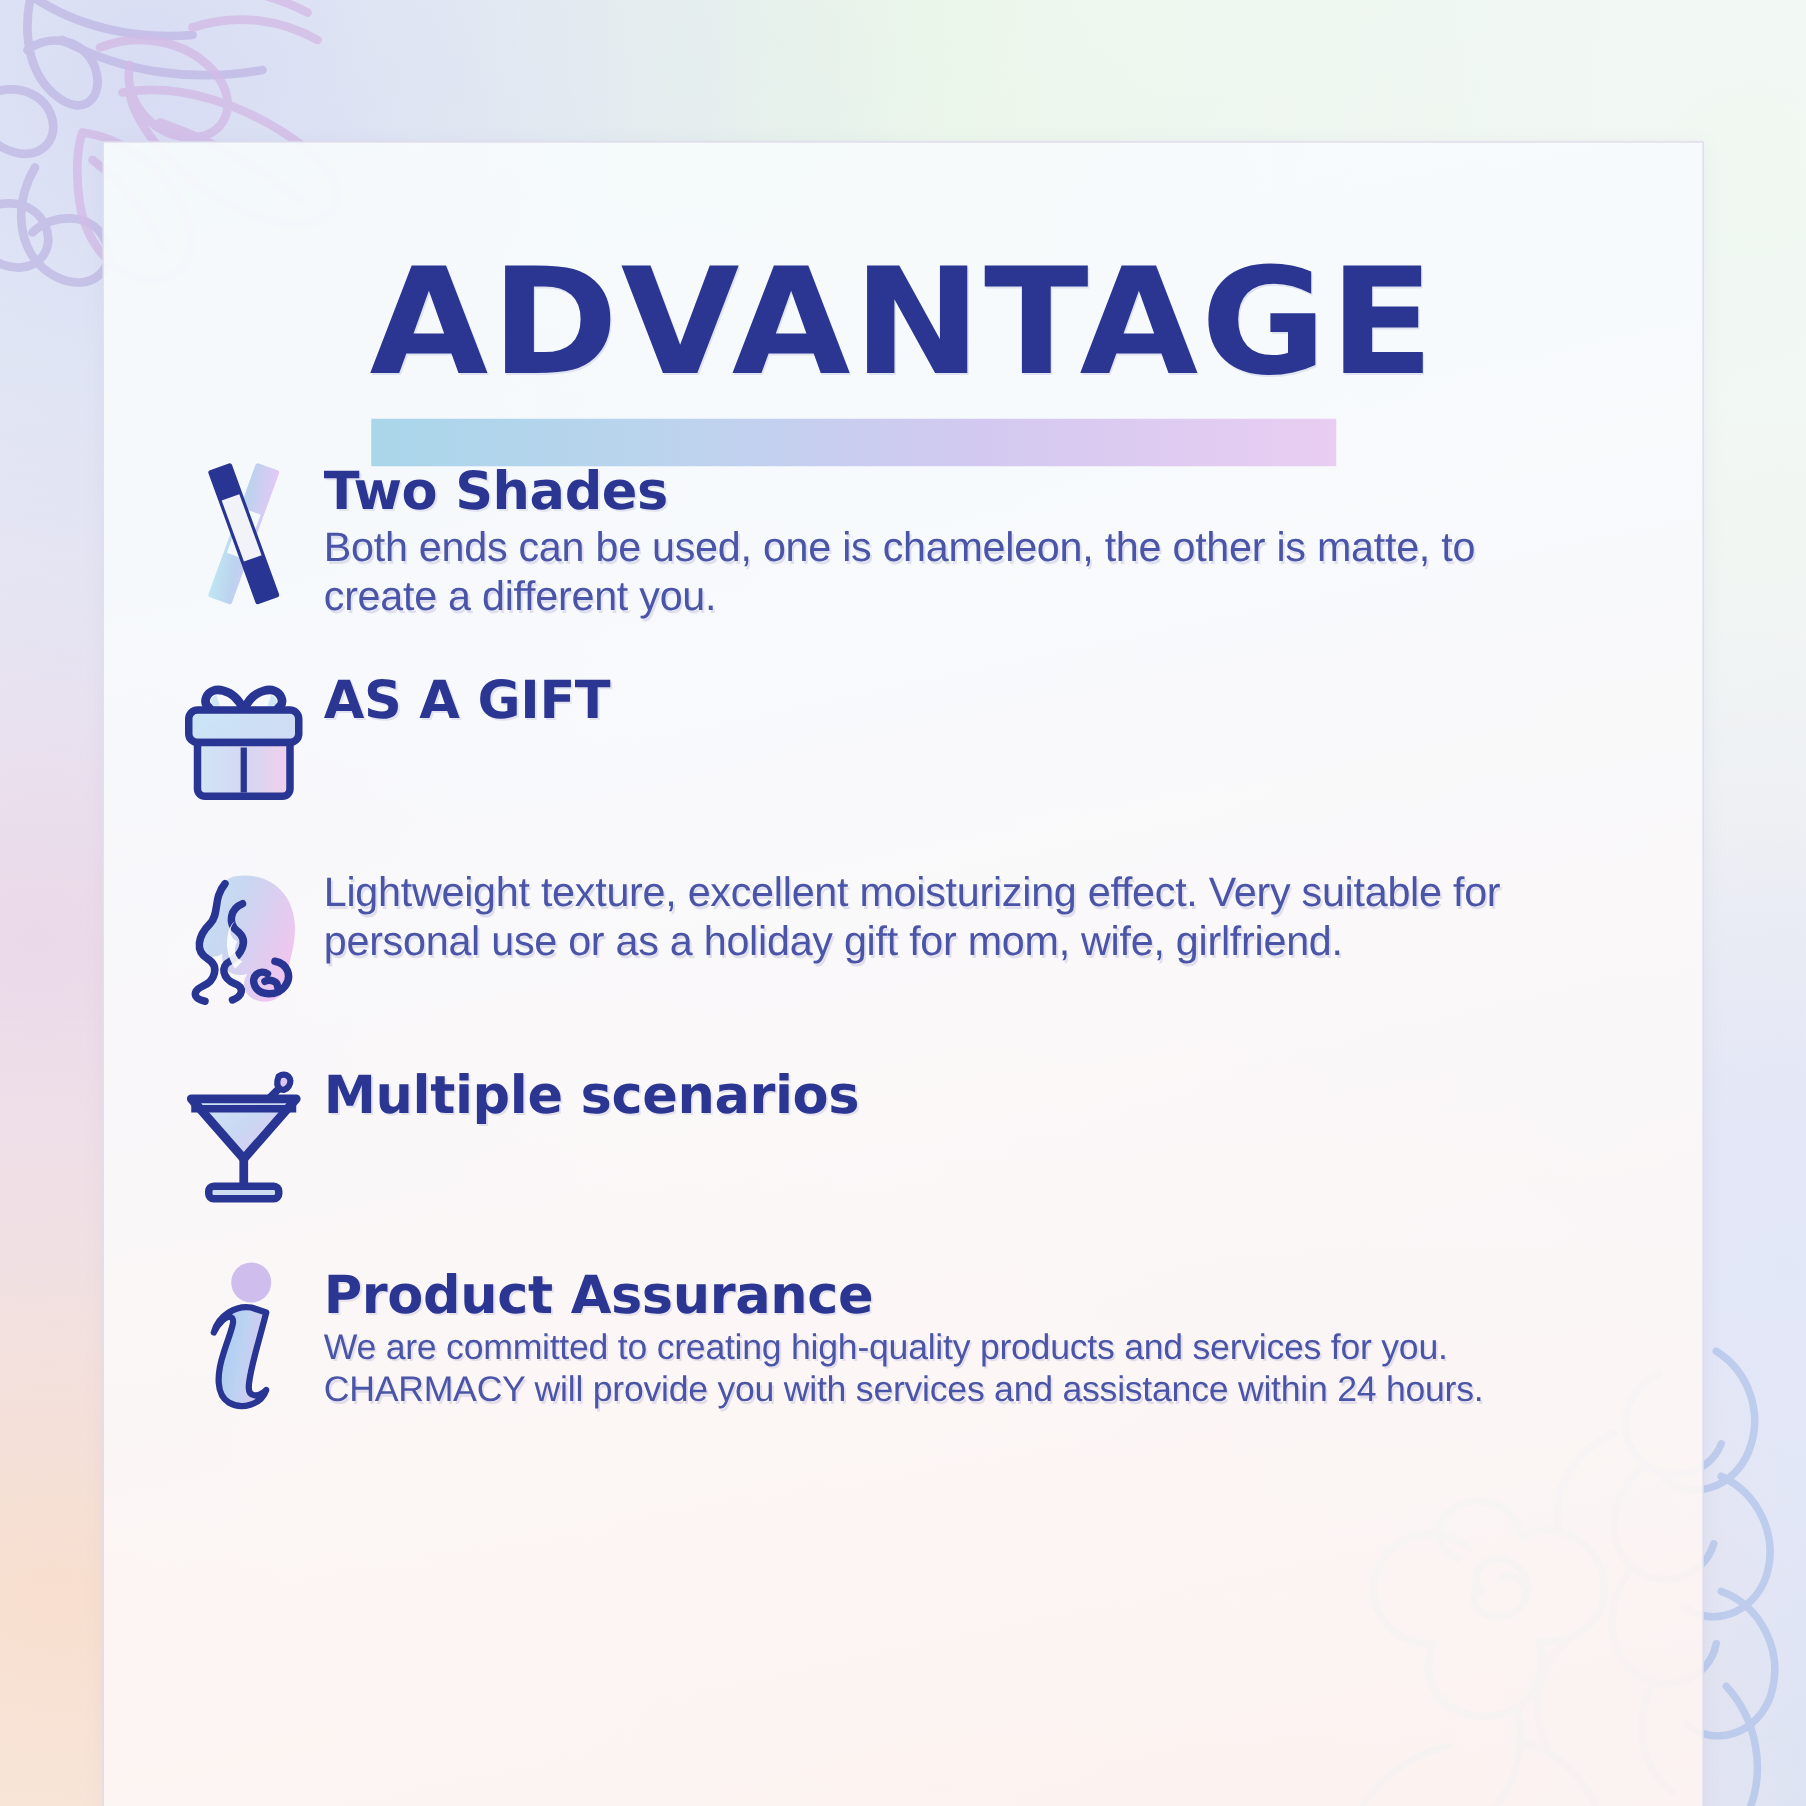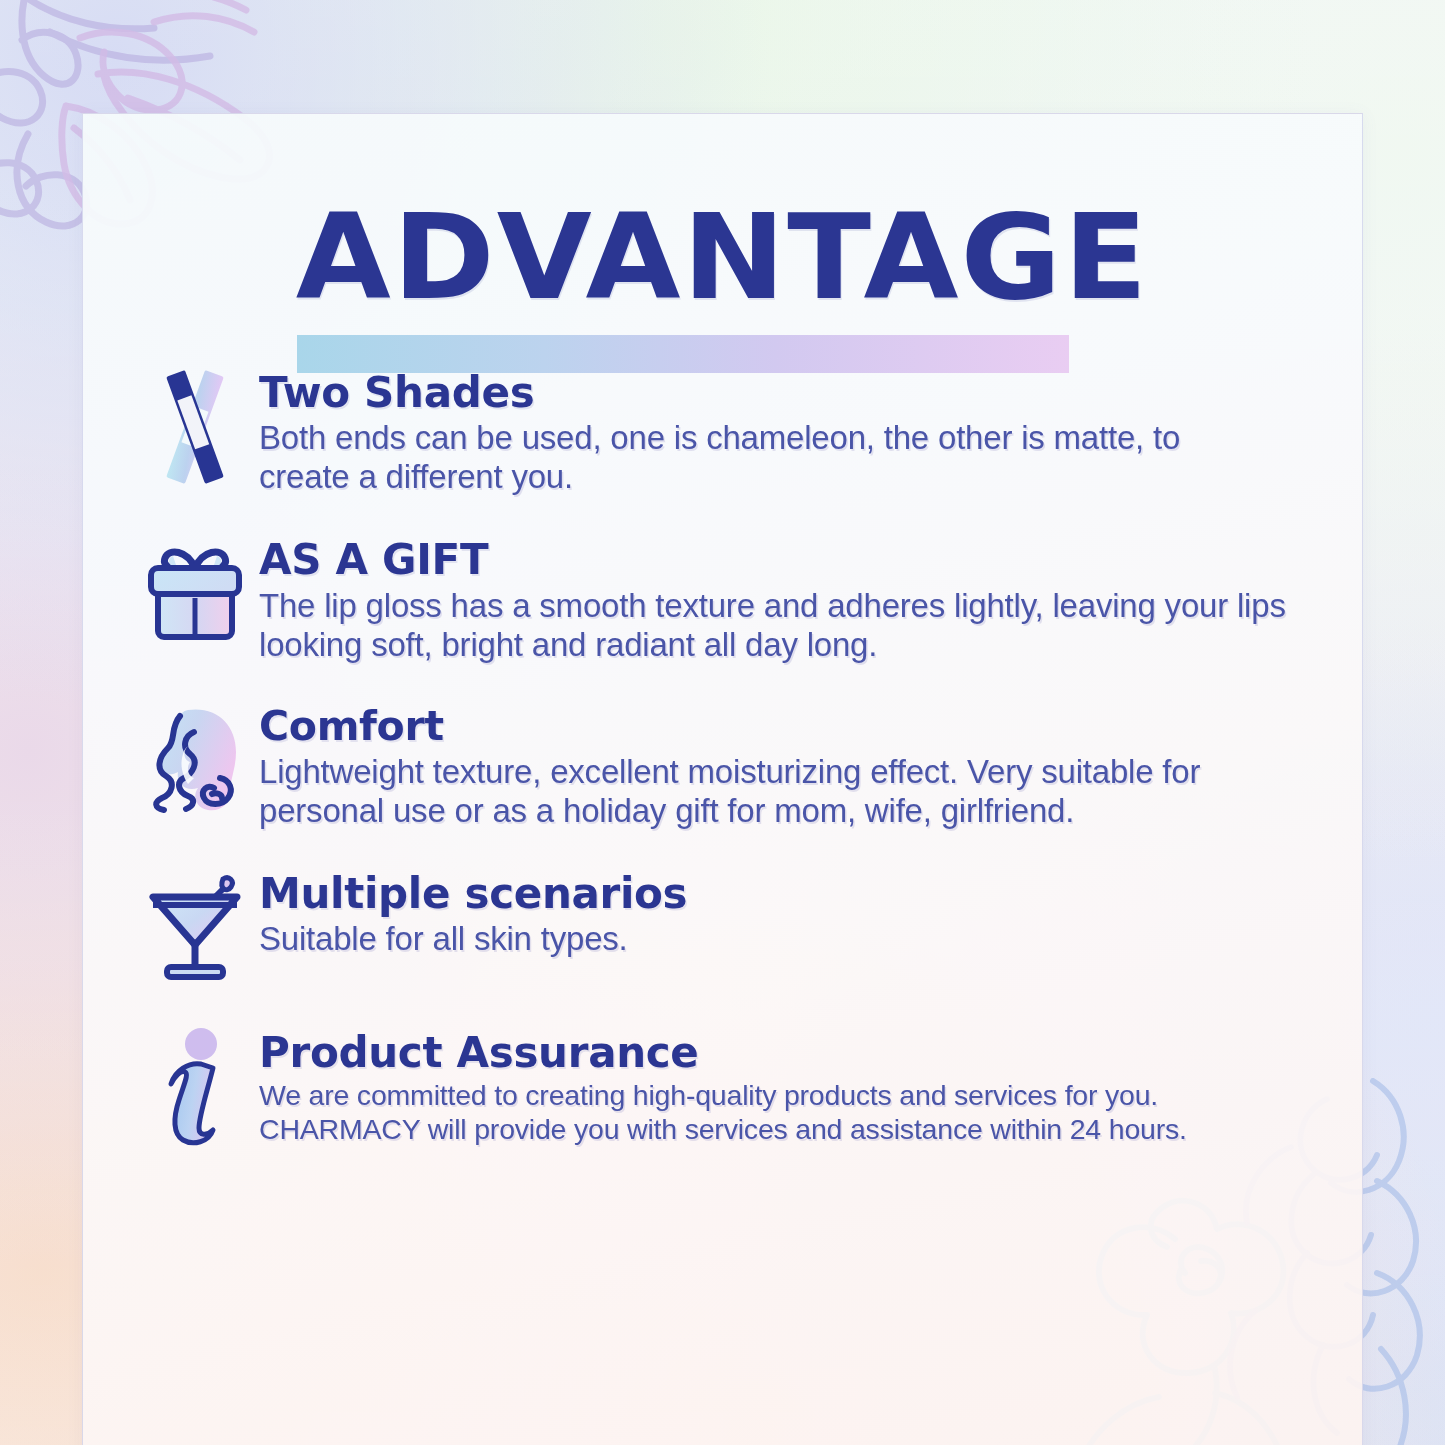--- a/index.html
+++ b/index.html
@@ -204,24 +204,20 @@
 
           <rect x="8" y="26" width="88" height="26" rx="7" fill="url(#giftLid)" stroke="#283593" stroke-width="6"></rect>
 
           <path d="M15 52 L89 52 L89 89 a6 6 0 0 1 -6 6 L21 95 a6 6 0 0 1 -6 -6 Z" fill="url(#giftBody)" stroke="#283593" stroke-width="6" stroke-linejoin="round"></path>
 
           <line x1="52" y1="56" x2="52" y2="92" stroke="#283593" stroke-width="5"></line>
         </svg>
       </div>
       <div class="text-cell">
         <div class="f-title">AS A GIFT</div>
-        <div class="f-desc">
-          <span>The lip gloss has a smooth texture and adheres lightly, leaving your lips</span>
-          <span>looking soft, bright and radiant all day long.</span>
-        </div>
       </div>
     </div>
 
     <div class="feature" id="feature-3">
       <div class="icon-cell">
         <svg width="106" height="110" viewBox="0 0 106 110">
           <defs>
             <linearGradient id="hairGrad" x1="0" y1="0" x2="1" y2="0.5">
               <stop offset="0%" stop-color="#c2e3f5"></stop>
               <stop offset="45%" stop-color="#c9d6f1"></stop>
@@ -232,21 +228,20 @@
           <g fill="none" stroke="#283593" stroke-width="6" stroke-linecap="round" stroke-linejoin="round">
             <path d="M38 10 C 28 22, 34 34, 26 42 C 16 52, 14 64, 24 70 C 34 76, 30 88, 20 92 C 12 96, 12 102, 22 104"></path>
             <path d="M52 26 C 42 30, 40 42, 48 48 C 58 56, 50 68, 42 72 C 34 76, 36 86, 46 90 C 54 93, 52 100, 44 103"></path>
             <path d="M78 72 C 88 74, 92 84, 86 92 C 80 100, 66 100, 62 92 C 58 84, 66 78, 72 82"></path>
             <path d="M70 88 C 74 86, 80 88, 80 92"></path>
           </g>
           <path d="M46 40 C 40 46, 42 54, 48 56 C 44 62, 46 70, 52 72 L 46 78 C 42 72, 38 62, 40 52 C 41 46, 43 42, 46 40 Z" fill="#fbfdfe" opacity=".9"></path>
         </svg>
       </div>
       <div class="text-cell">
-        <div class="f-title">Comfort</div>
         <div class="f-desc">
           <span>Lightweight texture, excellent moisturizing effect. Very suitable for</span>
           <span>personal use or as a holiday gift for mom, wife, girlfriend.</span>
         </div>
       </div>
     </div>
 
     <div class="feature" id="feature-4">
       <div class="icon-cell">
         <svg width="104" height="114" viewBox="0 0 104 114">
@@ -266,21 +261,20 @@
           <path d="M10 26 L94 26 L52 74 Z" fill="url(#glassGrad)" stroke="#283593" stroke-width="7" stroke-linejoin="round"></path>
           <line x1="10" y1="34" x2="94" y2="34" stroke="#283593" stroke-width="6"></line>
 
           <line x1="52" y1="72" x2="52" y2="96" stroke="#283593" stroke-width="7" stroke-linecap="round"></line>
           <rect x="24" y="96" width="56" height="10" rx="4" fill="#ccdcf3" stroke="#283593" stroke-width="6"></rect>
         </svg>
       </div>
       <div class="text-cell">
         <div class="f-title">Multiple scenarios</div>
         <div class="f-desc">
-          <span>Suitable for all skin types.</span>
         </div>
       </div>
     </div>
 
     <div class="feature" id="feature-5">
       <div class="icon-cell">
         <svg width="88" height="124" viewBox="0 0 88 124">
           <defs>
             <linearGradient id="iGrad" x1="0" y1="0" x2="1" y2="0.3">
               <stop offset="0%" stop-color="#9fc6ef"></stop>

